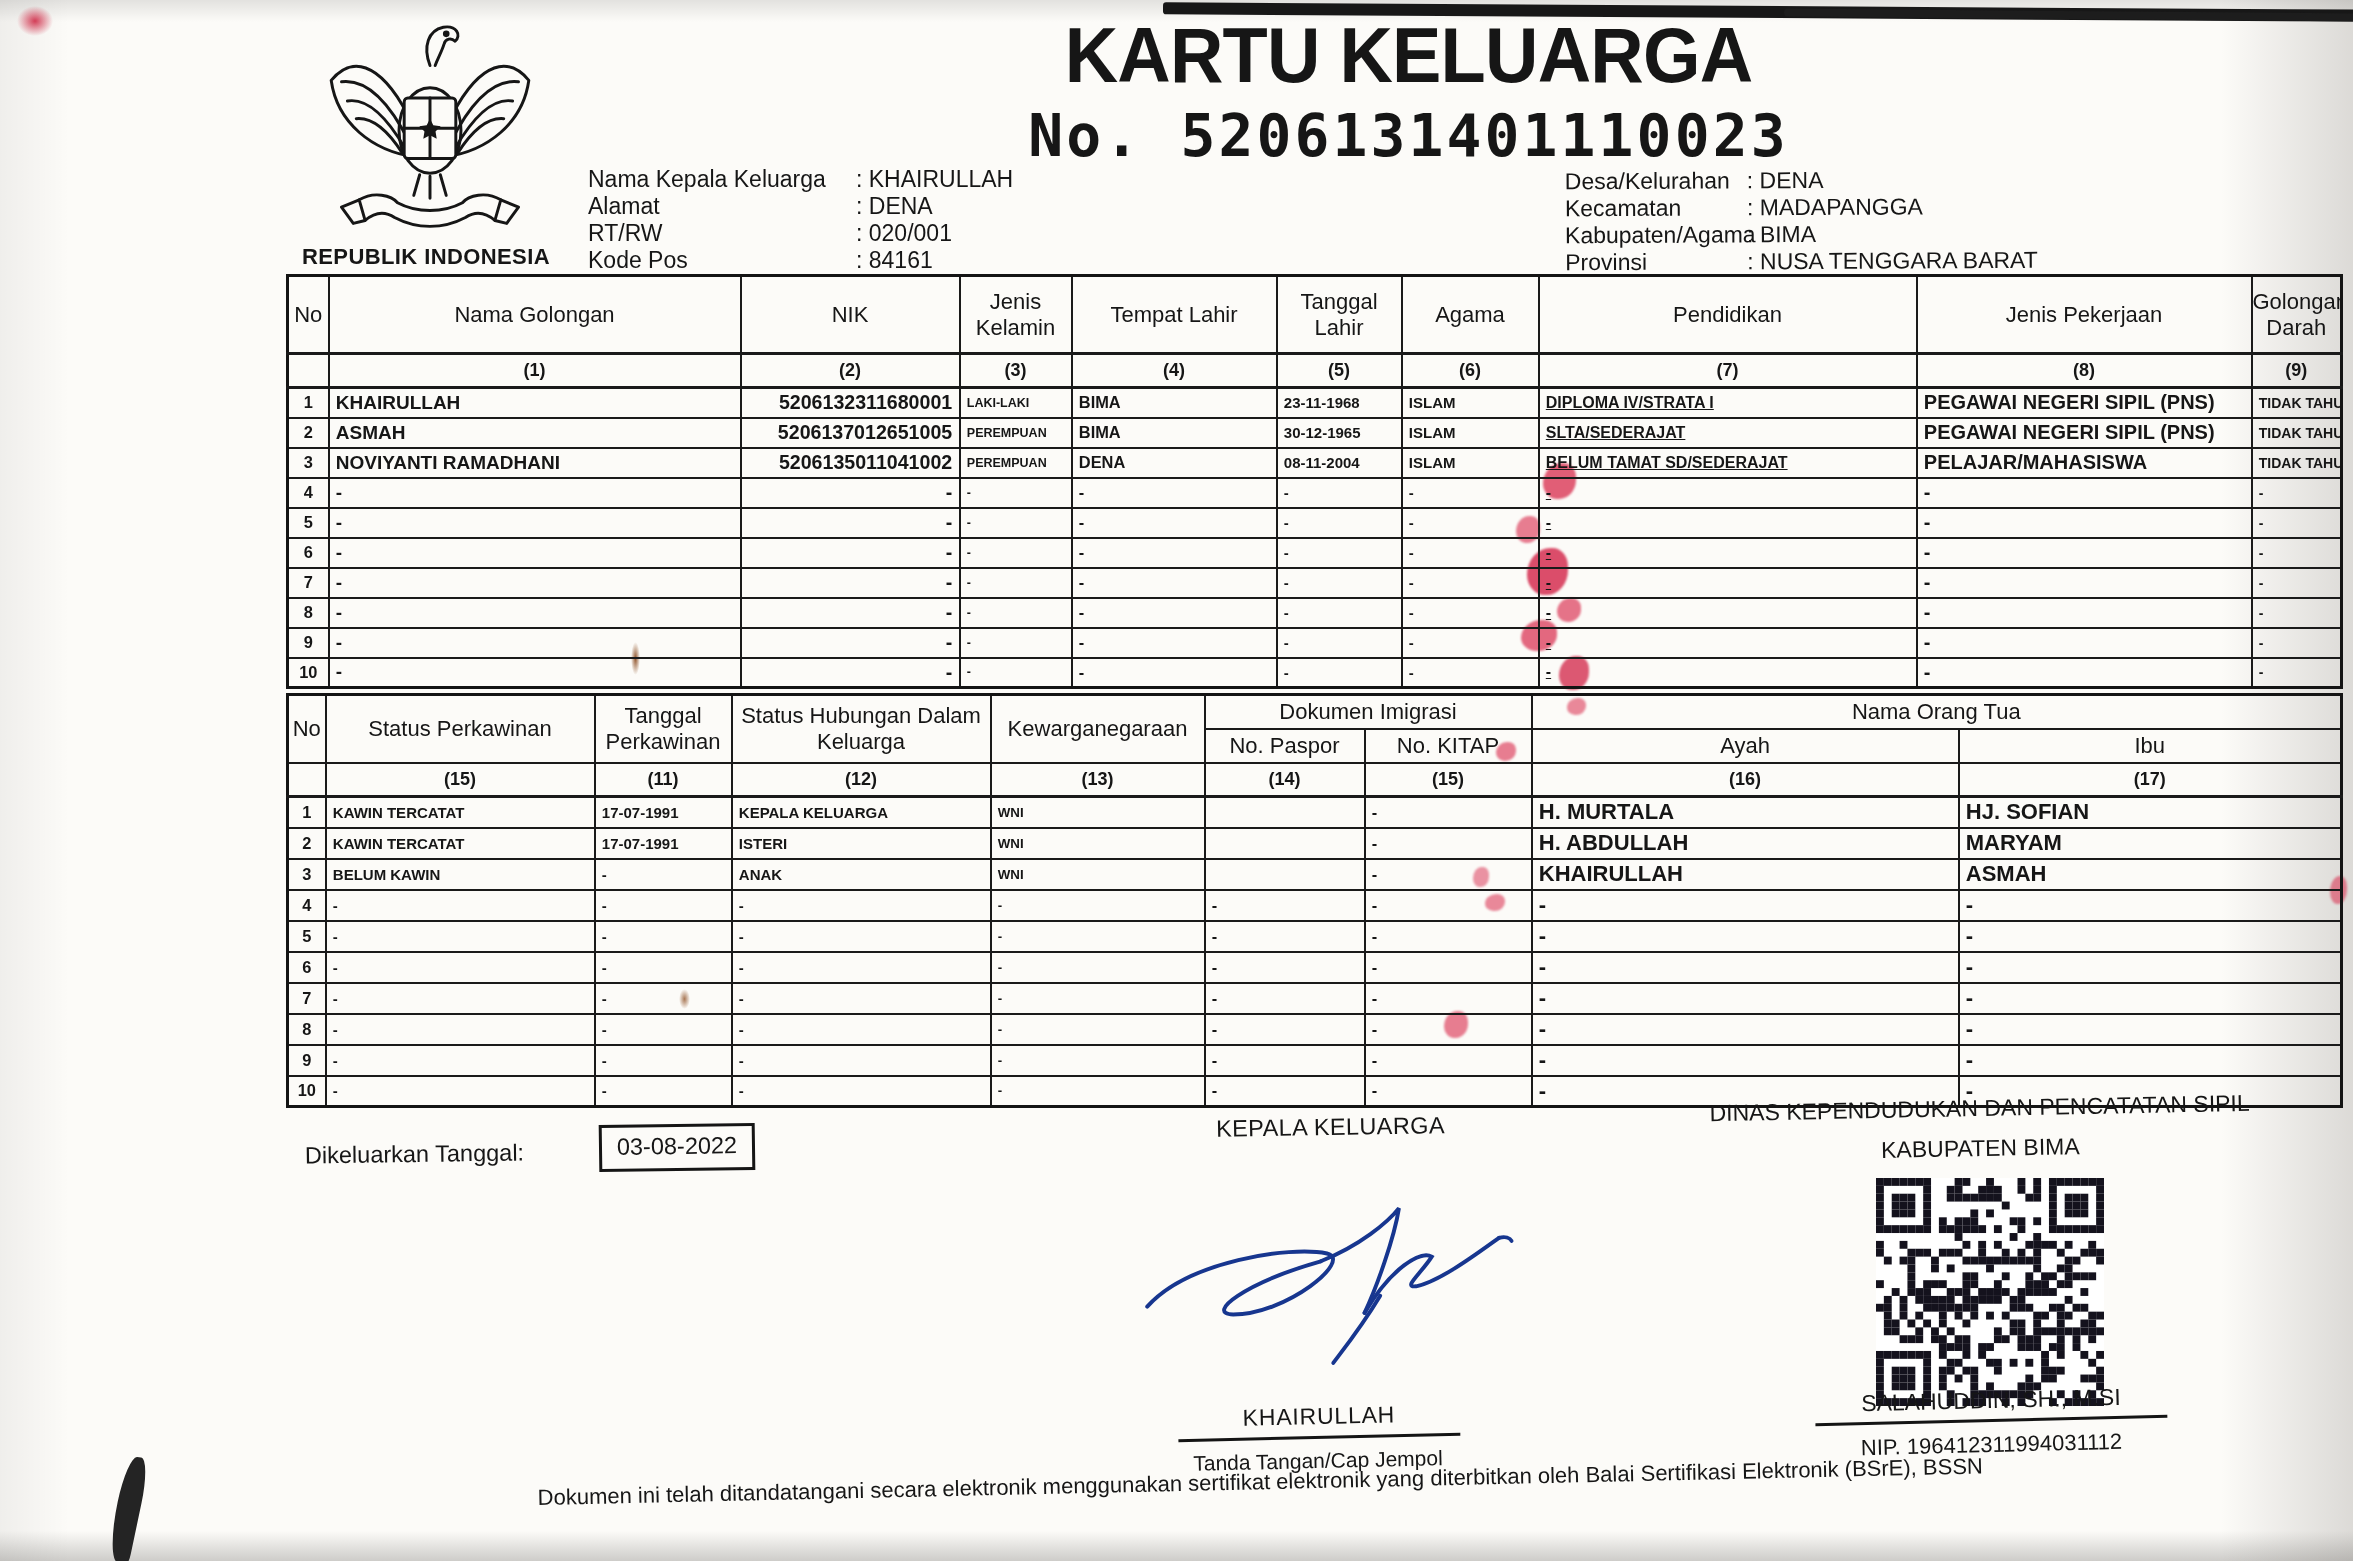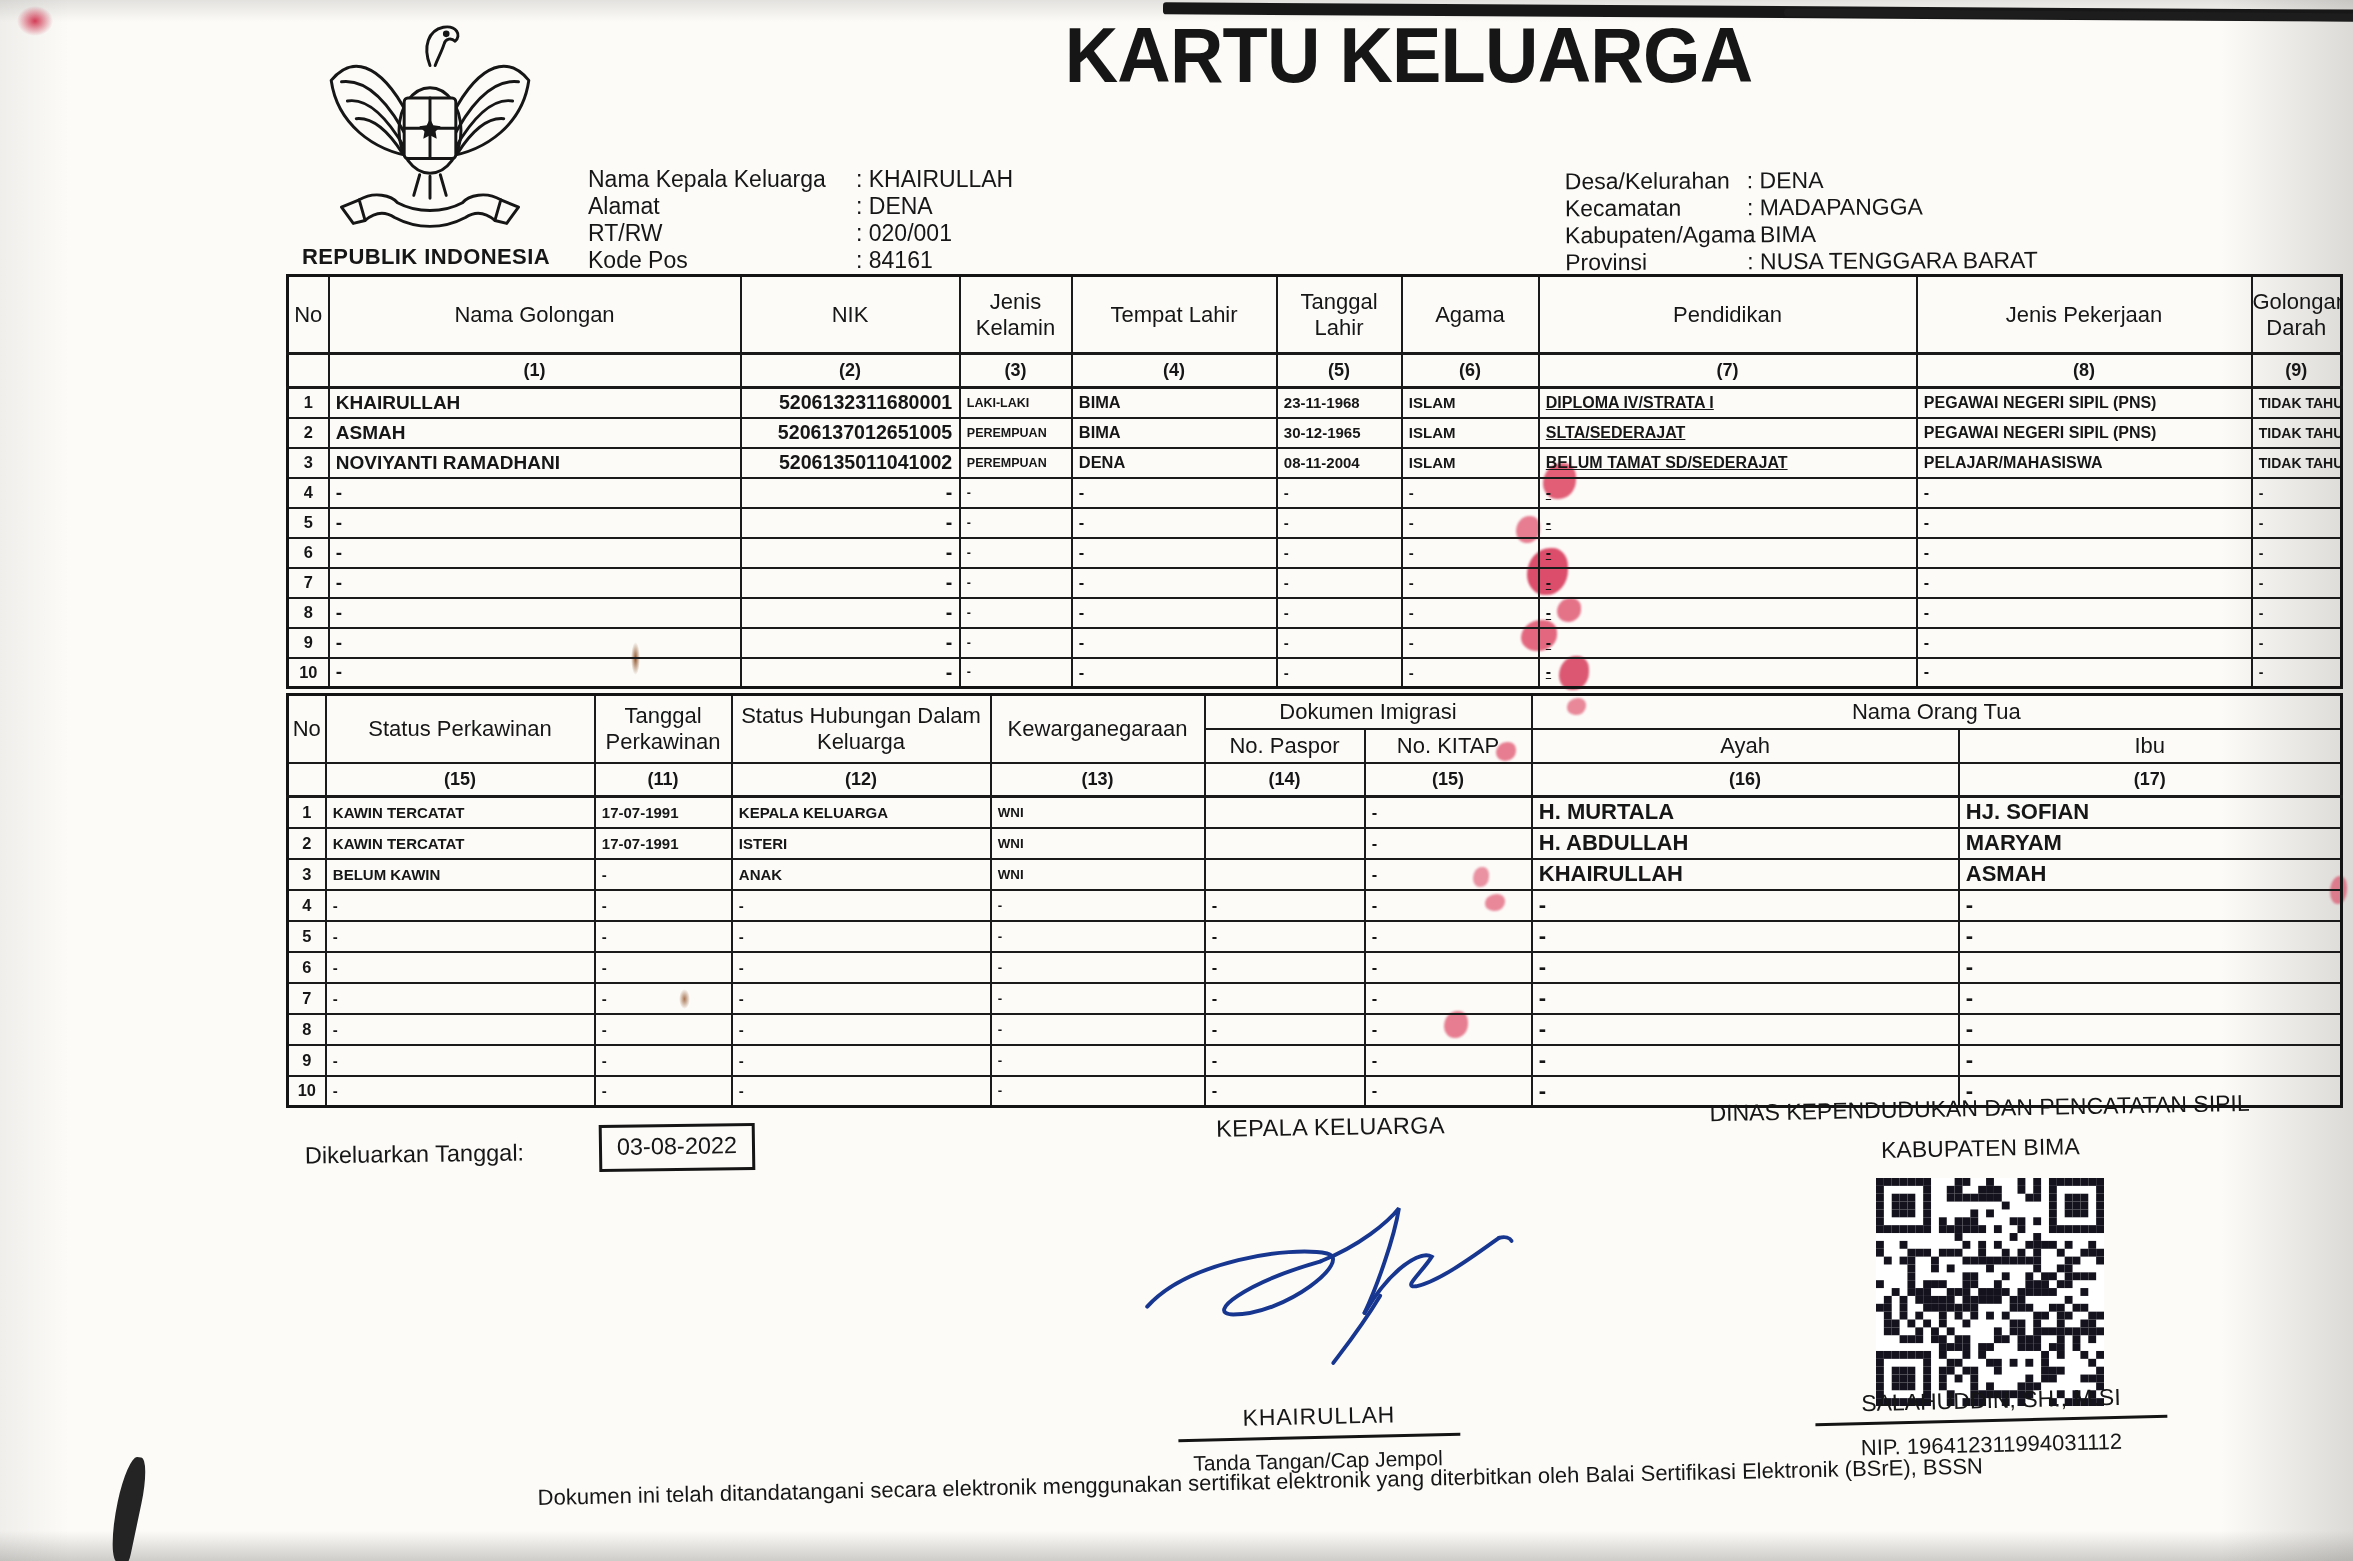--- a/index.html
+++ b/index.html
@@ -66,21 +66,21 @@
   .t2 tbody tr { height:31px; }
   tbody td { font-weight:700; font-size:16.4px; padding:0 6.3px; vertical-align:middle;
     white-space:nowrap; }
   .t1 tbody td:nth-child(1), .t2 tbody td:nth-child(1) { text-align:center; padding:0; }
   .t1 tbody td:nth-child(2) { font-size:19px; }
   .t1 tbody td:nth-child(3) { font-size:19.6px; text-align:right; }
   .t1 tbody td:nth-child(4) { font-size:12.5px; }
   .t1 tbody td:nth-child(6) { font-size:15px; }
   .t1 tbody td:nth-child(7) { font-size:15px; }
   .t1 tbody td:nth-child(8) { font-size:16px;text-decoration:underline; }
-  .t1 tbody td:nth-child(9) { font-size:16px;margin-left:8px; }
+  .t1 tbody td:nth-child(9) { font-size:20px;margin-left:8px; }
   .t1 tbody td:nth-child(10){ font-size:14px; }
   .t2 tbody td:nth-child(2) { font-size:15px; }
   .t2 tbody td:nth-child(3) { font-size:15px; }
   .t2 tbody td:nth-child(4) { font-size:15px; }
   .t2 tbody td:nth-child(5) { font-size:13.3px; }
   .t2 tbody td:nth-child(8), .t2 tbody td:nth-child(9) { font-size:22px; }
   
   .issued { position:absolute; left:305px; top:1141px; font-size:23.5px; transform:rotate(-0.8deg); }
   .issued-box { position:absolute; left:599px; top:1124px; width:156px; height:47px;
     border:3.9px solid #151515; text-align:center; line-height:39px; font-size:23.5px;
@@ -147,20 +147,21 @@
     <path d="M150,146 l4.5,9 10,1.3 -7,7 1.6,10 -9.1,-4.7 -9.1,4.7 1.6,-10 -7,-7 10,-1.3 z" fill="#161616" stroke="none"></path>
     <path d="M136,222 L128,250 M150,224 L150,254 M164,222 L172,250"></path>
     <path d="M54,256 C74,244 98,250 106,260 C132,274 168,274 194,260 C202,250 226,244 246,256 L238,284 C224,272 210,272 198,280 C168,296 132,296 102,280 C90,272 76,272 62,284 Z" fill="#fcfbf8"></path>
     <path d="M54,256 L30,266 46,288 62,284 M246,256 L270,266 254,288 238,284"></path>
   </g>
 </svg>
 <div class="rep-ind">REPUBLIK INDONESIA</div>
 
 <div class="title-wrap">
   <div class="doc-title">KARTU KELUARGA</div>
+  <div class="doc-no"><span>No.</span> <span>5206131401110023</span></div>
 </div>
 
 <div class="info-block info-left">
 
     <div class="info-row">
       <span class="lbl">Nama Kepala Keluarga</span>
       <span class="val">KHAIRULLAH</span>
     </div>
 
     <div class="info-row">

